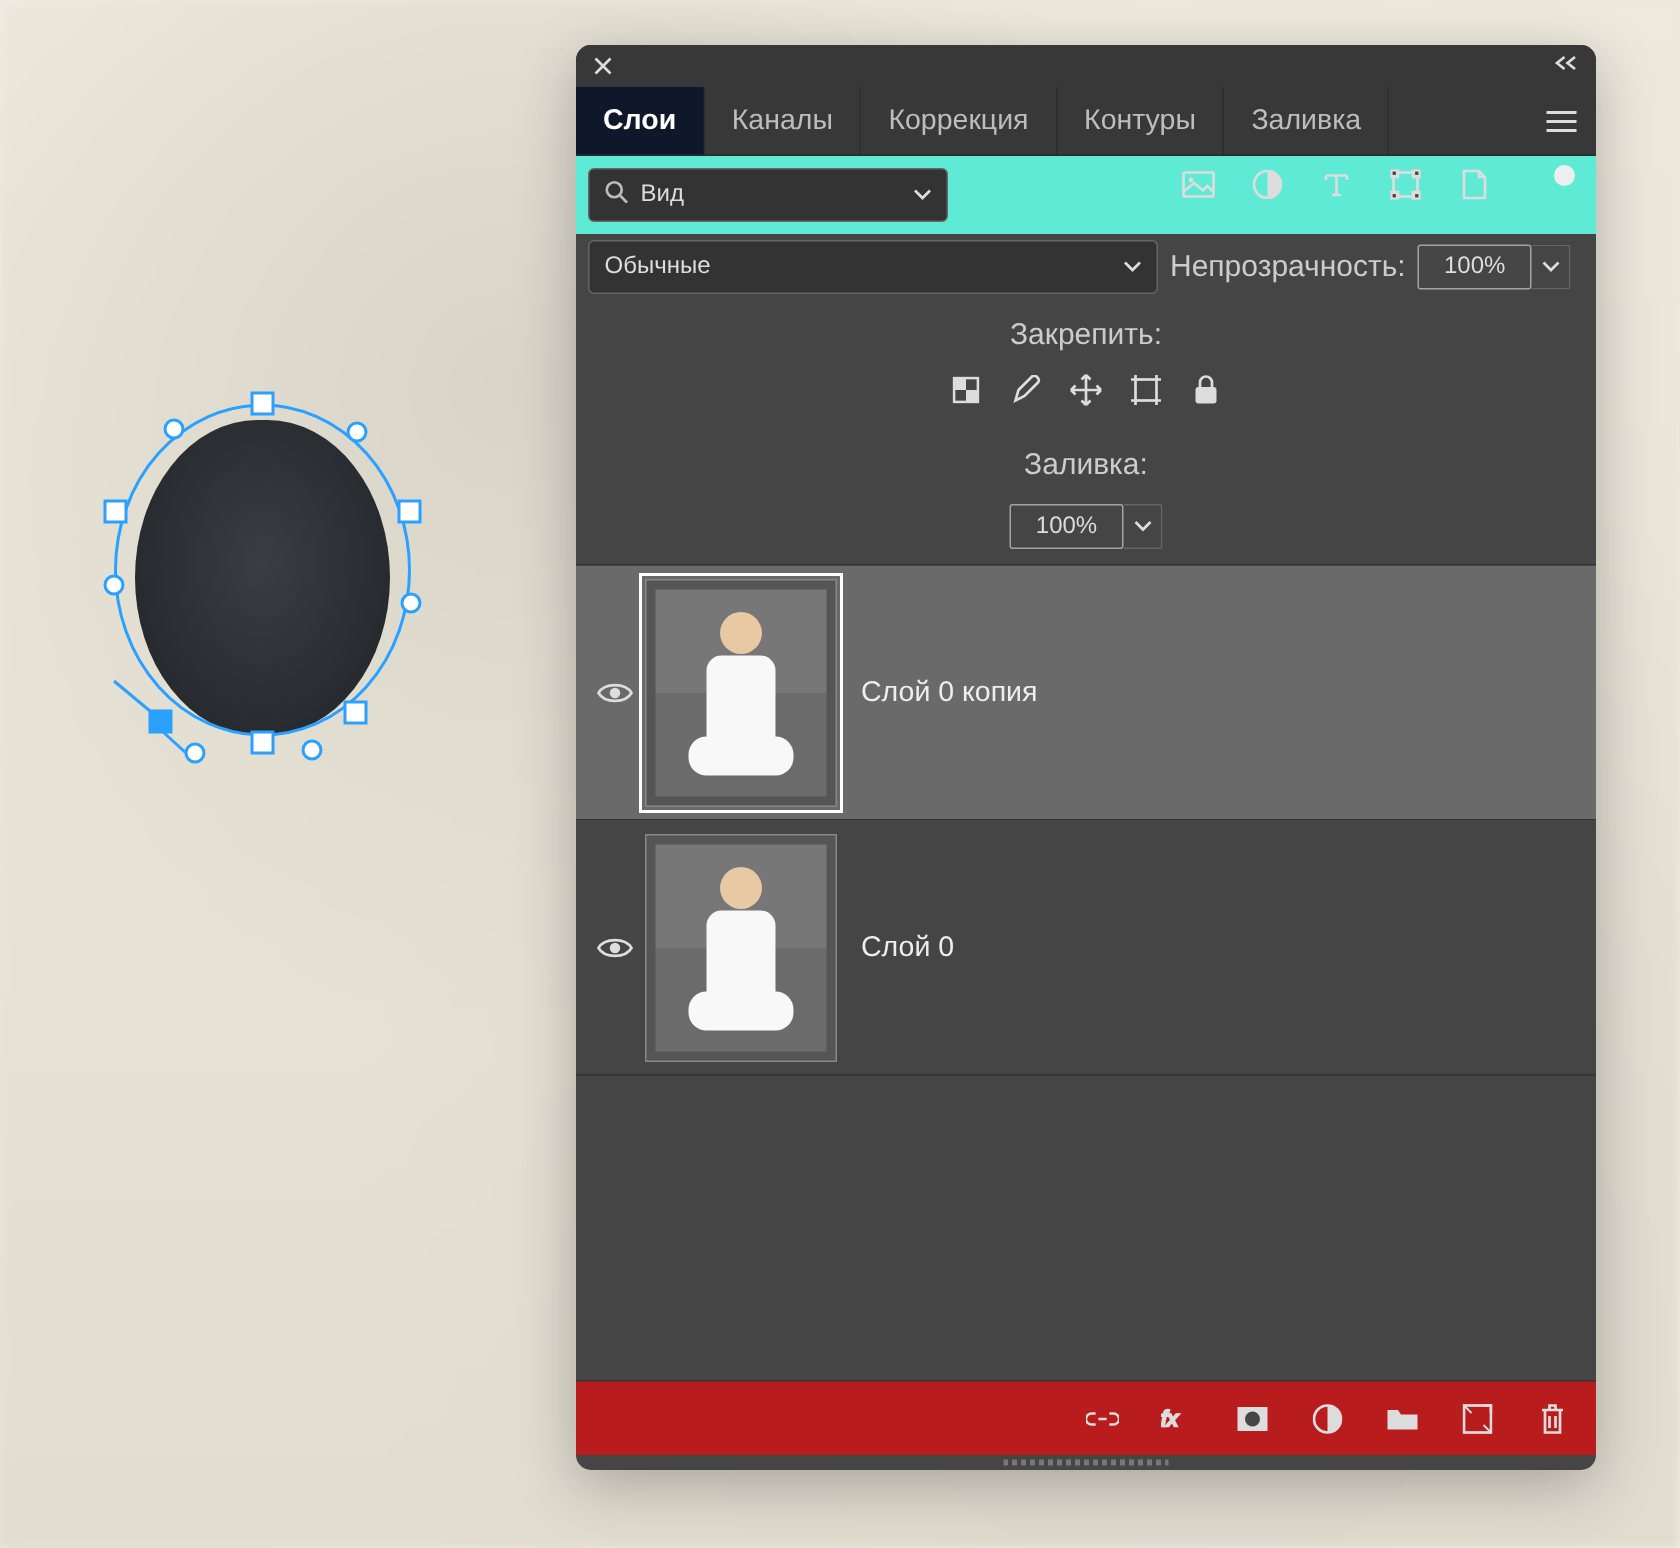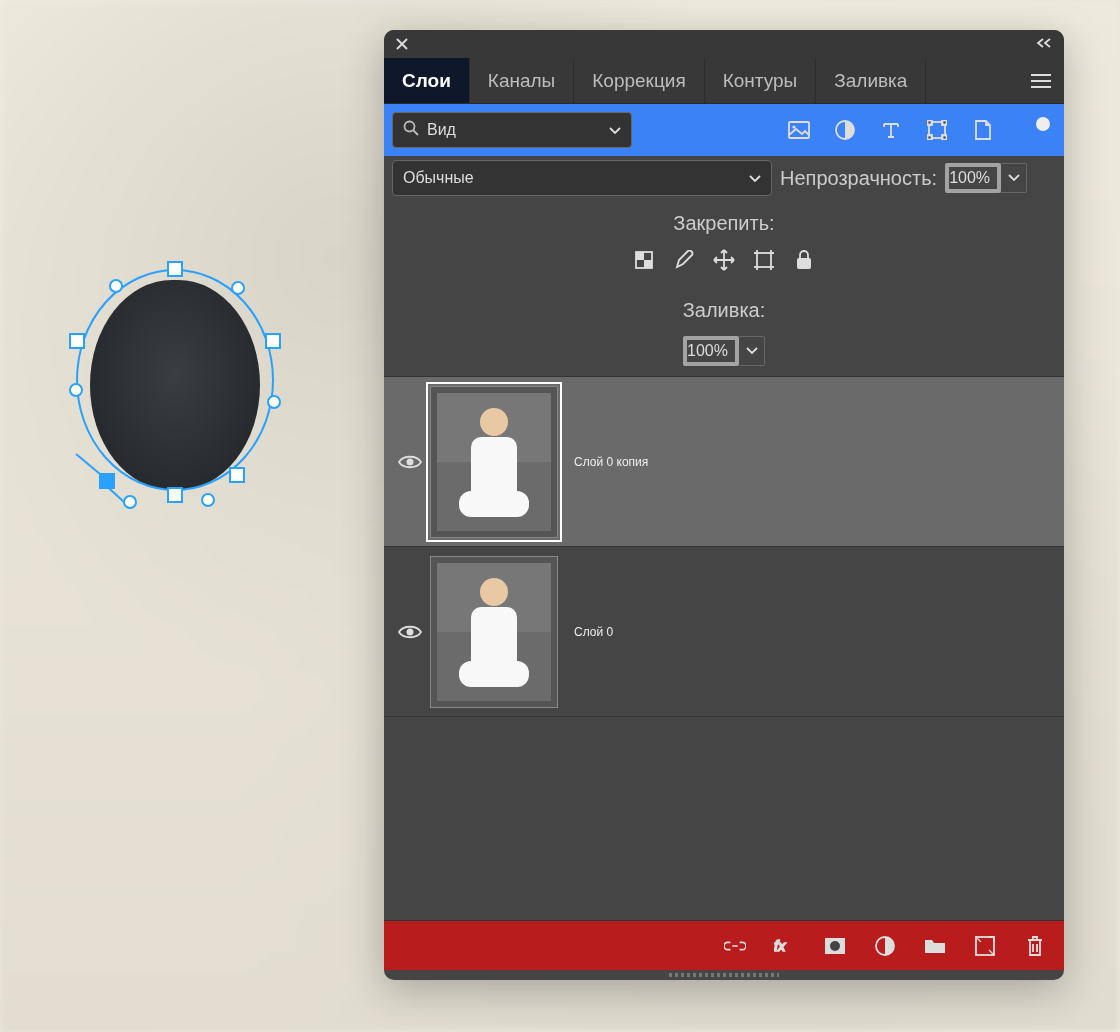--- a/index.html
+++ b/index.html
@@ -51,37 +51,37 @@
   .tab {
     padding:0 18px; display:flex; align-items:center; font-size:19px; color:#bdbdbd; cursor:pointer;
     border-right:1px solid #2d2d2d;
   }
   .tab.active { background:#0f172a; color:#fff; font-weight:600; }
   .tab-spacer { flex:1; }
   .tab-menu { width:46px; display:flex; align-items:center; justify-content:center; cursor:pointer;}
   .tab-menu .lines { width:20px; height:2px; background:#ddd; box-shadow:0 -6px 0 #ddd, 0 6px 0 #ddd; }
 
   .filter-row {
-    display:flex; align-items:center; padding:8px 8px; gap:8px; background:#3b82f6;
+    display:flex; align-items:flex-start; padding:8px 8px; gap:8px; background:#5eead4;
   }
   .select {
     background:#333; border:1px solid #666; color:#ddd; height:36px; border-radius:4px;
     display:flex; align-items:center; padding:0 10px; cursor:pointer; position:relative;
   }
   .select.small { width:240px; }
   .select .caret { margin-left:auto; }
   .select .mag { margin-right:8px; opacity:.8; }
   .icon-strip { display:flex; align-items:center; gap:24px; margin-left:auto; padding-right:6px;}
   .icon-btn { width:22px; height:22px; display:flex; align-items:center; justify-content:center; cursor:pointer; color:#ddd; }
   .toggle-dot { width:14px; height:14px; background:#eee; border-radius:50%; margin-left:18px; align-self:flex-start; margin-top:-2px;}
 
   .blend-row { display:flex; align-items:center; padding:4px 8px 8px; gap:8px; }
   .blend-select { flex:1; max-width:380px; }
   .label { color:#ccc; font-size:20px; white-space:nowrap; }
-  .num-field { background:#454545; border:4px solid #a3a3a3; color:#ddd; width:56px; height:30px; display:flex; align-items:center; border-radius:2px;}
+  .num-field { background:#454545; border:1px solid #a3a3a3; color:#ddd; width:76px; height:30px; display:flex; align-items:center; justify-content:center; border-radius:2px;}
   .step { width:26px; height:30px; border:1px solid #666; border-left:none; border-radius:0 2px 2px 0; display:flex; align-items:center; justify-content:center; cursor:pointer;}
   .num-wrap { display:flex; }
 
   .lock-row { display:flex; align-items:center; padding:8px 8px 10px; gap:14px; border-bottom:1px solid #333;flex-direction:column; }
   .lock-row .spacer { flex:1; }
   .lock-row .lock-icons { display:flex; gap:18px; align-items:center; }
 
   .layers { flex:1; overflow:auto; }
   .layer {
     display:flex; align-items:center; height:170px; border-bottom:1px solid #333; padding:0 6px;
@@ -97,21 +97,21 @@
       linear-gradient(#777 0 50%, #6b6b6b 50% 100%);
     display:flex; align-items:center; justify-content:center; overflow:hidden;
   }
   .thumb .figure {
     width:70%; height:88%; position:relative;
   }
   .thumb .head { position:absolute; left:50%; top:6%; width:28px; height:28px; background:#e8c9a4; border-radius:50%; transform:translateX(-50%);}
   .thumb .hair { position:absolute; left:50%; top:3%; width:40px; height:46px; background:#d4a24c; border-radius:50% 50% 40% 40%; transform:translateX(-50%); z-index:-1;}
   .thumb .body { position:absolute; left:50%; top:30%; width:46px; height:62px; background:#f8f8f8; border-radius:10px 10px 6px 6px; transform:translateX(-50%);}
   .thumb .legs { position:absolute; left:50%; bottom:4%; width:70px; height:26px; background:#f8f8f8; border-radius:12px; transform:translateX(-50%);}
-  .layer-name { font-size:12px; color:#eee; }
+  .layer-name { font-size:19px; color:#eee; }
 
   .bottom-bar {
     height:50px; border-top:1px solid #333; background:#b91c1c;
     display:flex; align-items:center; justify-content:flex-end; gap:28px; padding:0 18px;
   }
   .bottom-bar .b-icon { width:22px; height:22px; display:flex; align-items:center; justify-content:center; color:#ddd; cursor:pointer;}
   .grip { height:10px; display:flex; align-items:center; justify-content:center;}
   .grip span { width:110px; height:4px; background:repeating-linear-gradient(90deg,#777 0 3px, transparent 3px 6px); }
 
   

